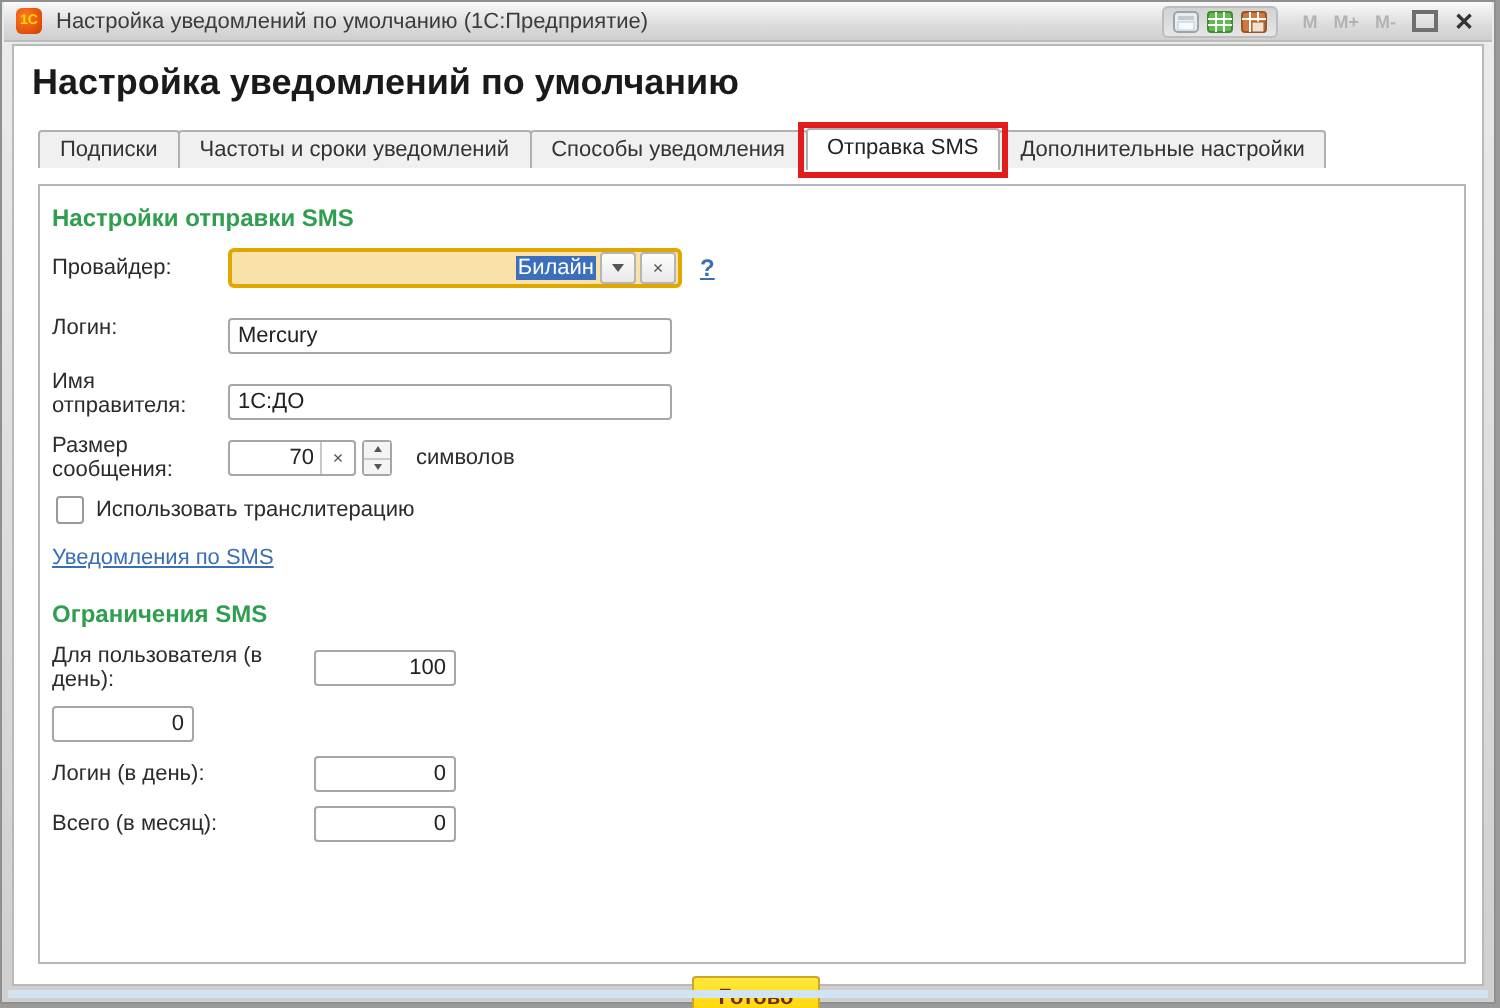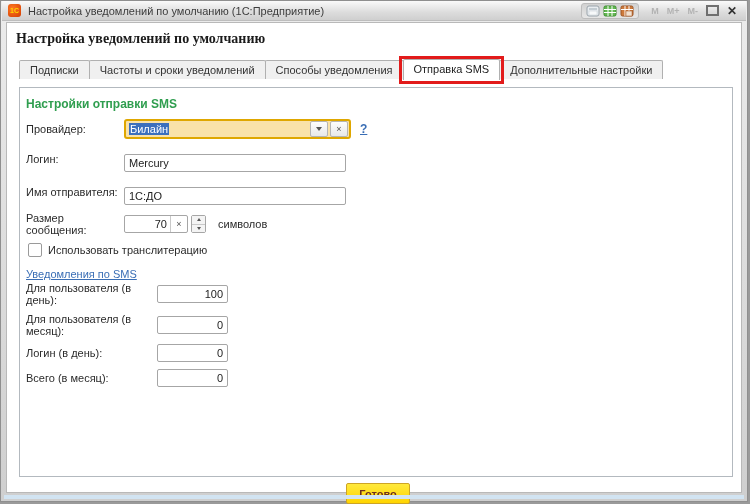--- a/index.html
+++ b/index.html
@@ -11,35 +11,35 @@
   .win-title{font-size:11px;color:#3c3c3c;white-space:nowrap;overflow:hidden;flex:1 1 auto;}
   .tb-right{display:flex;align-items:center;gap:4px;flex:0 0 auto;}
   .tb-tray{display:flex;align-items:center;gap:3px;background:linear-gradient(#d2d2d2,#e6e6e6);border:1px solid #bdbdbd;border-radius:3px;padding:1px 4px;margin-right:6px;}
   .tb-ic{width:14px;height:12px;display:block;}
   .mem-btn{font-size:9px;font-weight:bold;color:#b3b3b3;padding:0 2px;line-height:14px;}
   .sys-btn{width:16px;height:14px;display:flex;align-items:center;justify-content:center;font-size:10px;color:#444;line-height:1;}
   .maxi{width:9px;height:7px;border:2px solid #6f6f6f;display:inline-block;}
   .closi{font-size:12px;font-weight:bold;color:#333;}
   
   .client{position:absolute;left:5px;right:5px;top:21px;bottom:8px;background:#ffffff;border:1px solid #b9b9b9;box-sizing:border-box;}
-  .page-title{margin:8px 8px 0 9px;font-size:14px;font-weight:bold;color:#1a1a1a;font-family:Liberation Serif, serif;}
+  .page-title{margin:8px 8px 0 9px;font-size:18px;font-weight:bold;color:#1a1a1a;}
   
   .tabbar{display:flex;align-items:flex-end;margin:11px 0 8px 12px;height:21px;position:relative;z-index:2;}
   .tab{position:relative;background:#f0f0f0;border:1px solid #b0b0b0;border-bottom:none;border-radius:2px 2px 0 0;padding:3px 10px 3px 10px;font-size:11px;color:#333;margin-left:-1px;white-space:nowrap;cursor:default;}
   .tab:first-child{margin-left:0;}
   .tab.active{background:#ffffff;padding-bottom:5px;margin-bottom:-1px;z-index:3;color:#222;}
   .red-box{position:absolute;left:-5px;right:-5px;top:-4px;bottom:-4px;border:3px solid #e21b1b;pointer-events:none;z-index:6;}
   
   .panel{position:relative;margin-left:12px;width:714px;height:390px;border:1px solid #b3b9bf;box-sizing:border-box;background:#fff;padding:6px 0 0 6px;z-index:1;}
   .sec-title{font-size:12px;font-weight:bold;color:#2f9e4f;margin:3px 0 8px 0;}
   .frow{display:flex;align-items:center;margin-bottom:7px;}
-  .flabel{width:98px;font-size:11px;color:#2b2b2b;flex:0 0 auto;}
+  .flabel{width:88px;font-size:11px;color:#2b2b2b;flex:0 0 auto;}
   .tinput{width:222px;height:18px;border:1px solid #a6a6a6;border-radius:2px;font-family:"Liberation Sans",sans-serif;font-size:11px;padding:0 4px;box-sizing:border-box;color:#222;background:#fff;margin-top:8px;}
   
-  .combo{width:227px;height:20px;background:#f9e2a9;border:2px solid #dfa700;border-radius:3px;display:flex;align-items:center;box-sizing:border-box;padding:0 1px 0 3px;}
+  .combo{width:227px;height:20px;background:#f9e2a9;border:2px solid #dfa700;border-radius:3px;display:flex;align-items:center;box-sizing:border-box;padding:0 1px 0 3px;text-align:right;}
   .combo-text{flex:1 1 auto;font-size:11px;}
   .combo-text .sel{background:#3b6fbd;color:#fff;padding:0 1px;}
   .combo-btn{width:16px;height:14px;background:linear-gradient(#fdfdfd,#e8e8e8);border:1px solid #b5b5b5;border-radius:2px;display:flex;align-items:center;justify-content:center;margin-left:2px;flex:0 0 auto;}
   .tri-down{width:0;height:0;border-left:3px solid transparent;border-right:3px solid transparent;border-top:4px solid #555;}
   .xchar{font-size:9px;color:#555;line-height:1;}
   .help-link{font-size:12px;color:#3a6eb5;text-decoration:underline;margin-left:9px;font-weight:bold;}
   
   .numbox{display:flex;align-items:center;height:18px;border:1px solid #a6a6a6;border-radius:2px;box-sizing:border-box;background:#fff;}
   .numval{width:42px;text-align:right;font-size:11px;padding-right:3px;color:#222;}
   .numx{width:16px;border-left:1px solid #c9c9c9;height:100%;display:flex;align-items:center;justify-content:center;font-size:9px;color:#555;}
@@ -174,28 +174,28 @@
 
       
       <div class="cbrow">
         <span class="checkbox"></span>
         <span class="cblabel">Использовать транслитерацию</span>
       </div>
 
       
       <a class="sms-link">Уведомления по SMS</a>
 
+      <div class="sec-title sec2">Ограничения SMS</div>
 
       
       <div class="frow">
         <span class="flabel2">Для пользователя (в день):</span>
         <input class="ninput" value="100" style="">
       </div>
       <div class="frow">
-        <span class="flabel2">Для пользователя (в месяц):</span>
         <input class="ninput" value="0" style="">
       </div>
       <div class="frow">
         <span class="flabel2">Логин (в день):</span>
         <input class="ninput" value="0" style="">
       </div>
       <div class="frow">
         <span class="flabel2">Всего (в месяц):</span>
         <input class="ninput" value="0" style="">
       </div>

